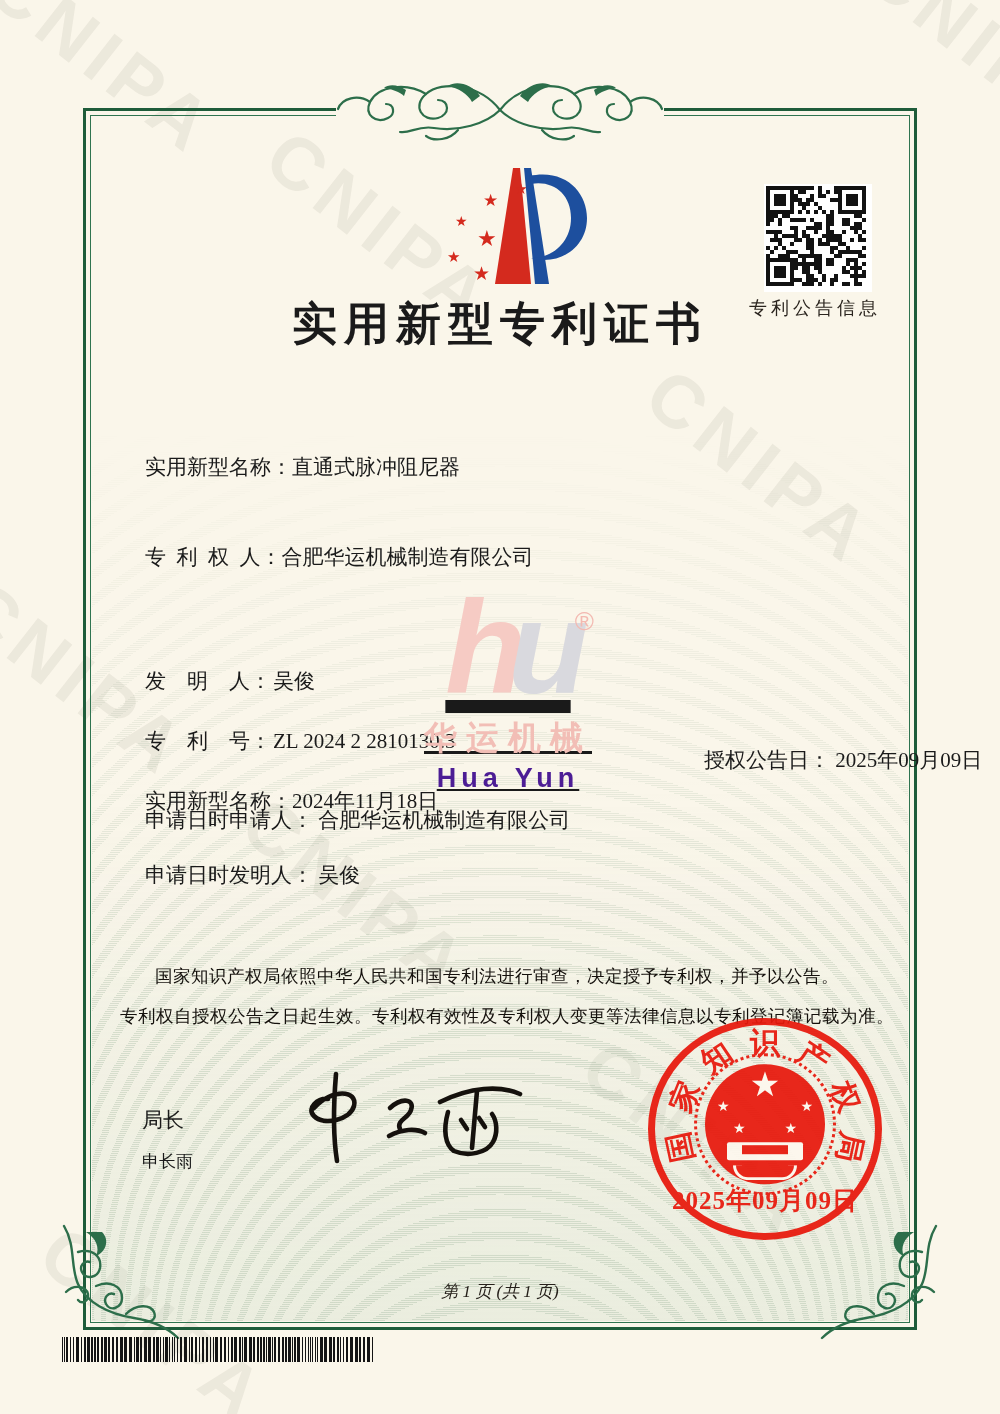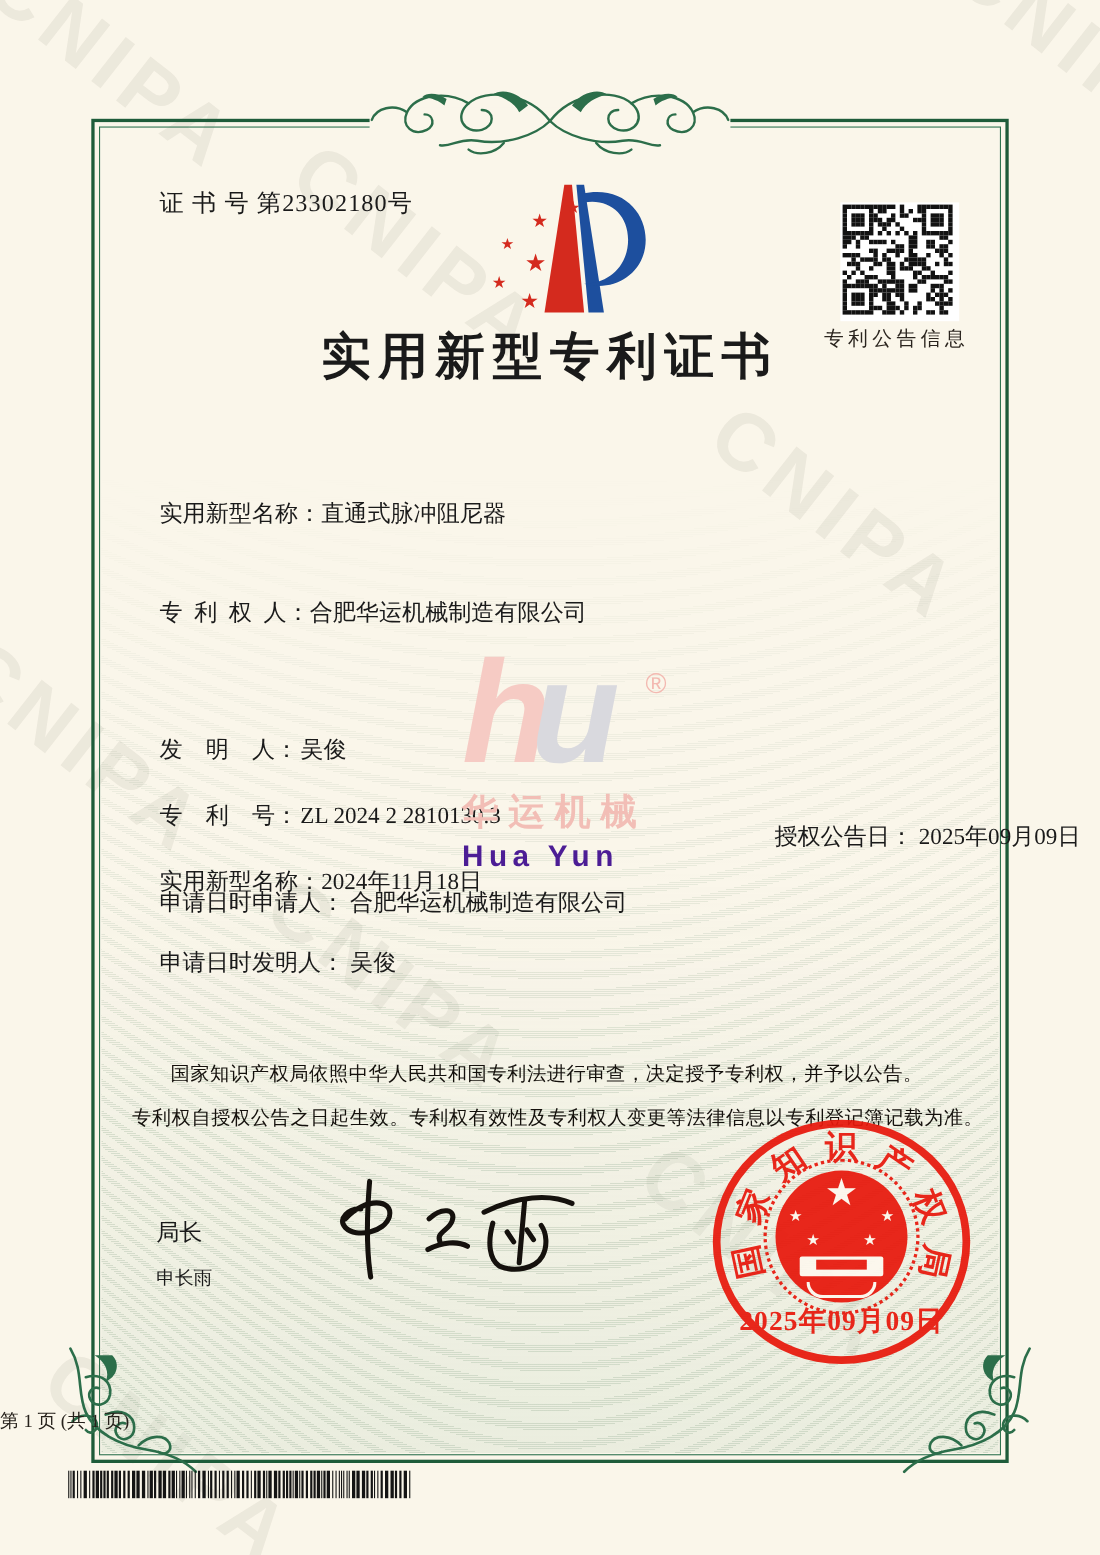--- a/index.html
+++ b/index.html
@@ -37,21 +37,21 @@
          font-weight:bold;letter-spacing:7px;}
 
   
   .row{position:absolute;left:145px;font-size:21px;white-space:nowrap;}
   .row .lbl{display:inline-block;white-space:pre;}
   .row .lbl.w128{min-width:128px;margin-top:41px;}
   .row .val{white-space:pre;}
   .col2{position:absolute;left:559px;top:0;}
 
   
-  .hy{position:absolute;left:420px;top:588px;width:200px;height:230px;text-align:left;pointer-events:none;}
+  .hy{position:absolute;left:408px;top:588px;width:200px;height:230px;text-align:center;pointer-events:none;text-decoration:underline;}
   .hy .mono{font-family:"Liberation Sans","DejaVu Sans",sans-serif;font-style:italic;font-weight:900;
             font-size:132px;line-height:120px;letter-spacing:-18px;}
   .hy .mh{color:#f6cbc4;} .hy .mu{color:#d9d9de;}
   .hy .reg{position:absolute;right:14px;top:18px;font-size:26px;color:#f3b9b1;font-family:"Liberation Sans",sans-serif;}
   .hy .cn{margin-top:8px;font-size:33px;font-weight:bold;color:#f2beb6;letter-spacing:9px;}
   .hy .en{font-family:"Liberation Sans","DejaVu Sans",sans-serif;font-weight:bold;
           font-size:27px;color:#4c1d95;letter-spacing:5px;margin-top:2px;}
 
   
   .statement{position:absolute;left:120px;top:956px;width:766px;font-size:17.5px;
@@ -79,21 +79,21 @@
   .emblem .s1{left:12px;top:36px;font-size:14px;} .emblem .s2{right:12px;top:36px;font-size:14px;}
   .emblem .s3{left:28px;top:58px;font-size:14px;} .emblem .s4{right:28px;top:58px;font-size:14px;}
   .gate{position:absolute;left:50%;top:78px;transform:translateX(-50%);width:76px;height:18px;
         background:#fdf8ee;border-radius:2px;}
   .gate-red{margin:3px auto 0;width:46px;height:9px;background:#e8180c;}
   .ribbon{position:absolute;left:50%;bottom:4px;transform:translateX(-50%);width:58px;height:12px;
           border:3px solid #fdf8ee;border-top:none;border-radius:0 0 28px 28px;}
   .seal-date{position:absolute;left:0;right:0;top:166px;text-align:center;font-size:25px;
              font-weight:bold;color:#e8180c;letter-spacing:1px;}
 
-  .footer-page{position:absolute;left:0;right:0;top:1280px;font-size:17px;color:#26211b;}
+  .footer-page{position:absolute;left:0;right:0;top:1280px;text-align:center;font-size:17px;color:#26211b;font-style:italic;}
 
   #barcode{position:absolute;left:62px;top:1337px;width:320px;height:25px;font-size:0;}
   #barcode span{display:inline-block;height:100%;background:#141414;vertical-align:top;}
 </style>
 </head>
 <body>
 
 <div class="page">
 
   <div class="wm" style="left:-30px;top:14px">CNIPA</div>
@@ -138,21 +138,20 @@
     <g transform="translate(132,0) scale(-1,1)" stroke="#2c6e4a" stroke-width="2.4" fill="none" stroke-linecap="round">
       <path d="M8,4 C20,24 14,44 22,62 C30,80 52,92 78,96 C96,99 112,106 122,116"></path>
       <path d="M22,30 C36,26 46,34 44,46 C42,56 30,58 26,50 C23,44 28,38 34,40"></path>
       <path d="M40,64 C54,58 66,64 66,76 C66,86 54,90 50,82 C47,76 52,70 58,72"></path>
       <path d="M70,92 C80,82 94,82 98,90 C101,97 94,102 88,98"></path>
       <path d="M10,70 C18,62 30,64 32,72 C33,79 26,83 22,78"></path>
       <path d="M30,10 C40,16 44,26 40,34 C50,30 54,18 46,10 Z" fill="#2c6e4a" stroke="none"></path>
     </g>
   </svg>
 
-  <div class="cert-no">证 书 号 第23302180号</div>
 
   <svg class="logo" viewBox="0 0 168 136">
     <g fill="#d42a1e">
       <polygon points="88,10 95,10 106,126 70,126"></polygon>
       <text x="96" y="36" font-size="15" text-anchor="middle">★</text>
     </g>
     <g fill="#1d4f9e">
       <polygon points="99,10 106,10 124,126 110,126"></polygon>
       <path d="M104,18 C140,10 162,34 162,60 C162,90 134,108 106,100 C128,100 146,84 146,60 C146,36 128,22 106,26 Z"></path>
     </g>

